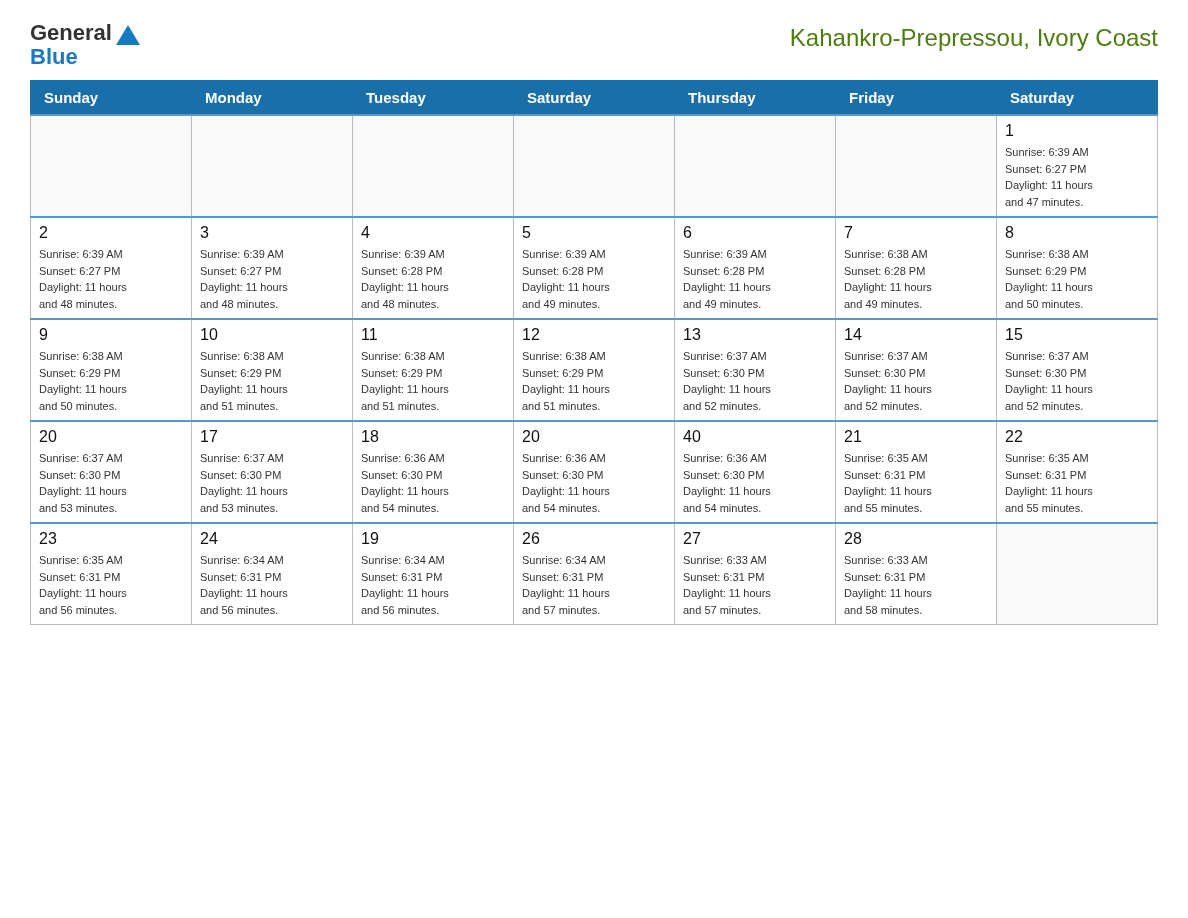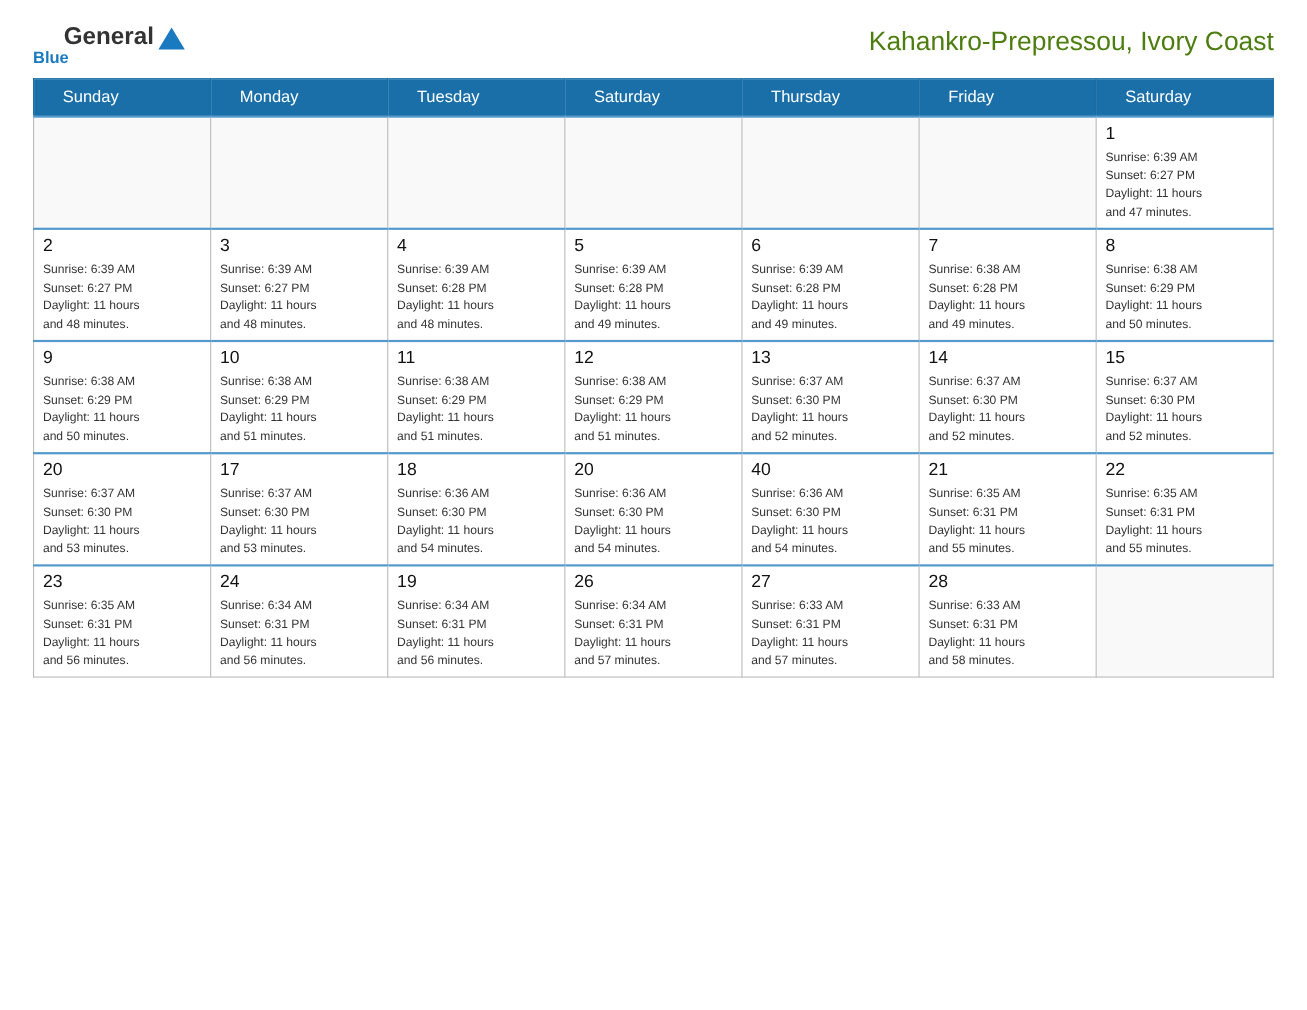--- a/index.html
+++ b/index.html
@@ -21,35 +21,34 @@
       flex-direction: column;
       align-items: flex-start;
     }
     .logo-top {
       display: flex;
       align-items: center;
       font-size: 22px;
       font-weight: bold;
       color: #333;
       gap: 0;
-      margin-left: 28px;
     }
     .logo-general { color: #333; }
     .logo-triangle {
       width: 0; height: 0;
       border-left: 12px solid transparent;
       border-right: 12px solid transparent;
       border-bottom: 20px solid #1a7abf;
       display: inline-block;
       margin-left: 4px;
       margin-bottom: -4px;
     }
     .logo-blue {
       color: #1a7abf;
-      font-size: 15px;
+      font-size: 22px;
       font-weight: bold;
       margin-top: -2px;
     }
     .title-area {
       text-align: right;
     }
     .month-title {
       font-size: 52px;
       font-weight: normal;
       color: #111;
@@ -62,22 +61,22 @@
     }
     .calendar-table {
       width: 100%;
       border-collapse: collapse;
       border: 1px solid #999;
     }
     .calendar-table th {
       background-color: #1a6fa8;
       color: #fff;
       font-size: 15px;
-      font-weight: normal;
-      padding: 8px 26px;
+      font-weight: bold;
+      padding: 8px 13px;
       text-align: left;
       border: 1px solid #1a6fa8;
     }
     .calendar-table td {
       vertical-align: top;
       border: 1px solid #bbb;
       padding: 6px 8px;
       width: 14.28%;
       min-height: 100px;
       font-size: 13px;

